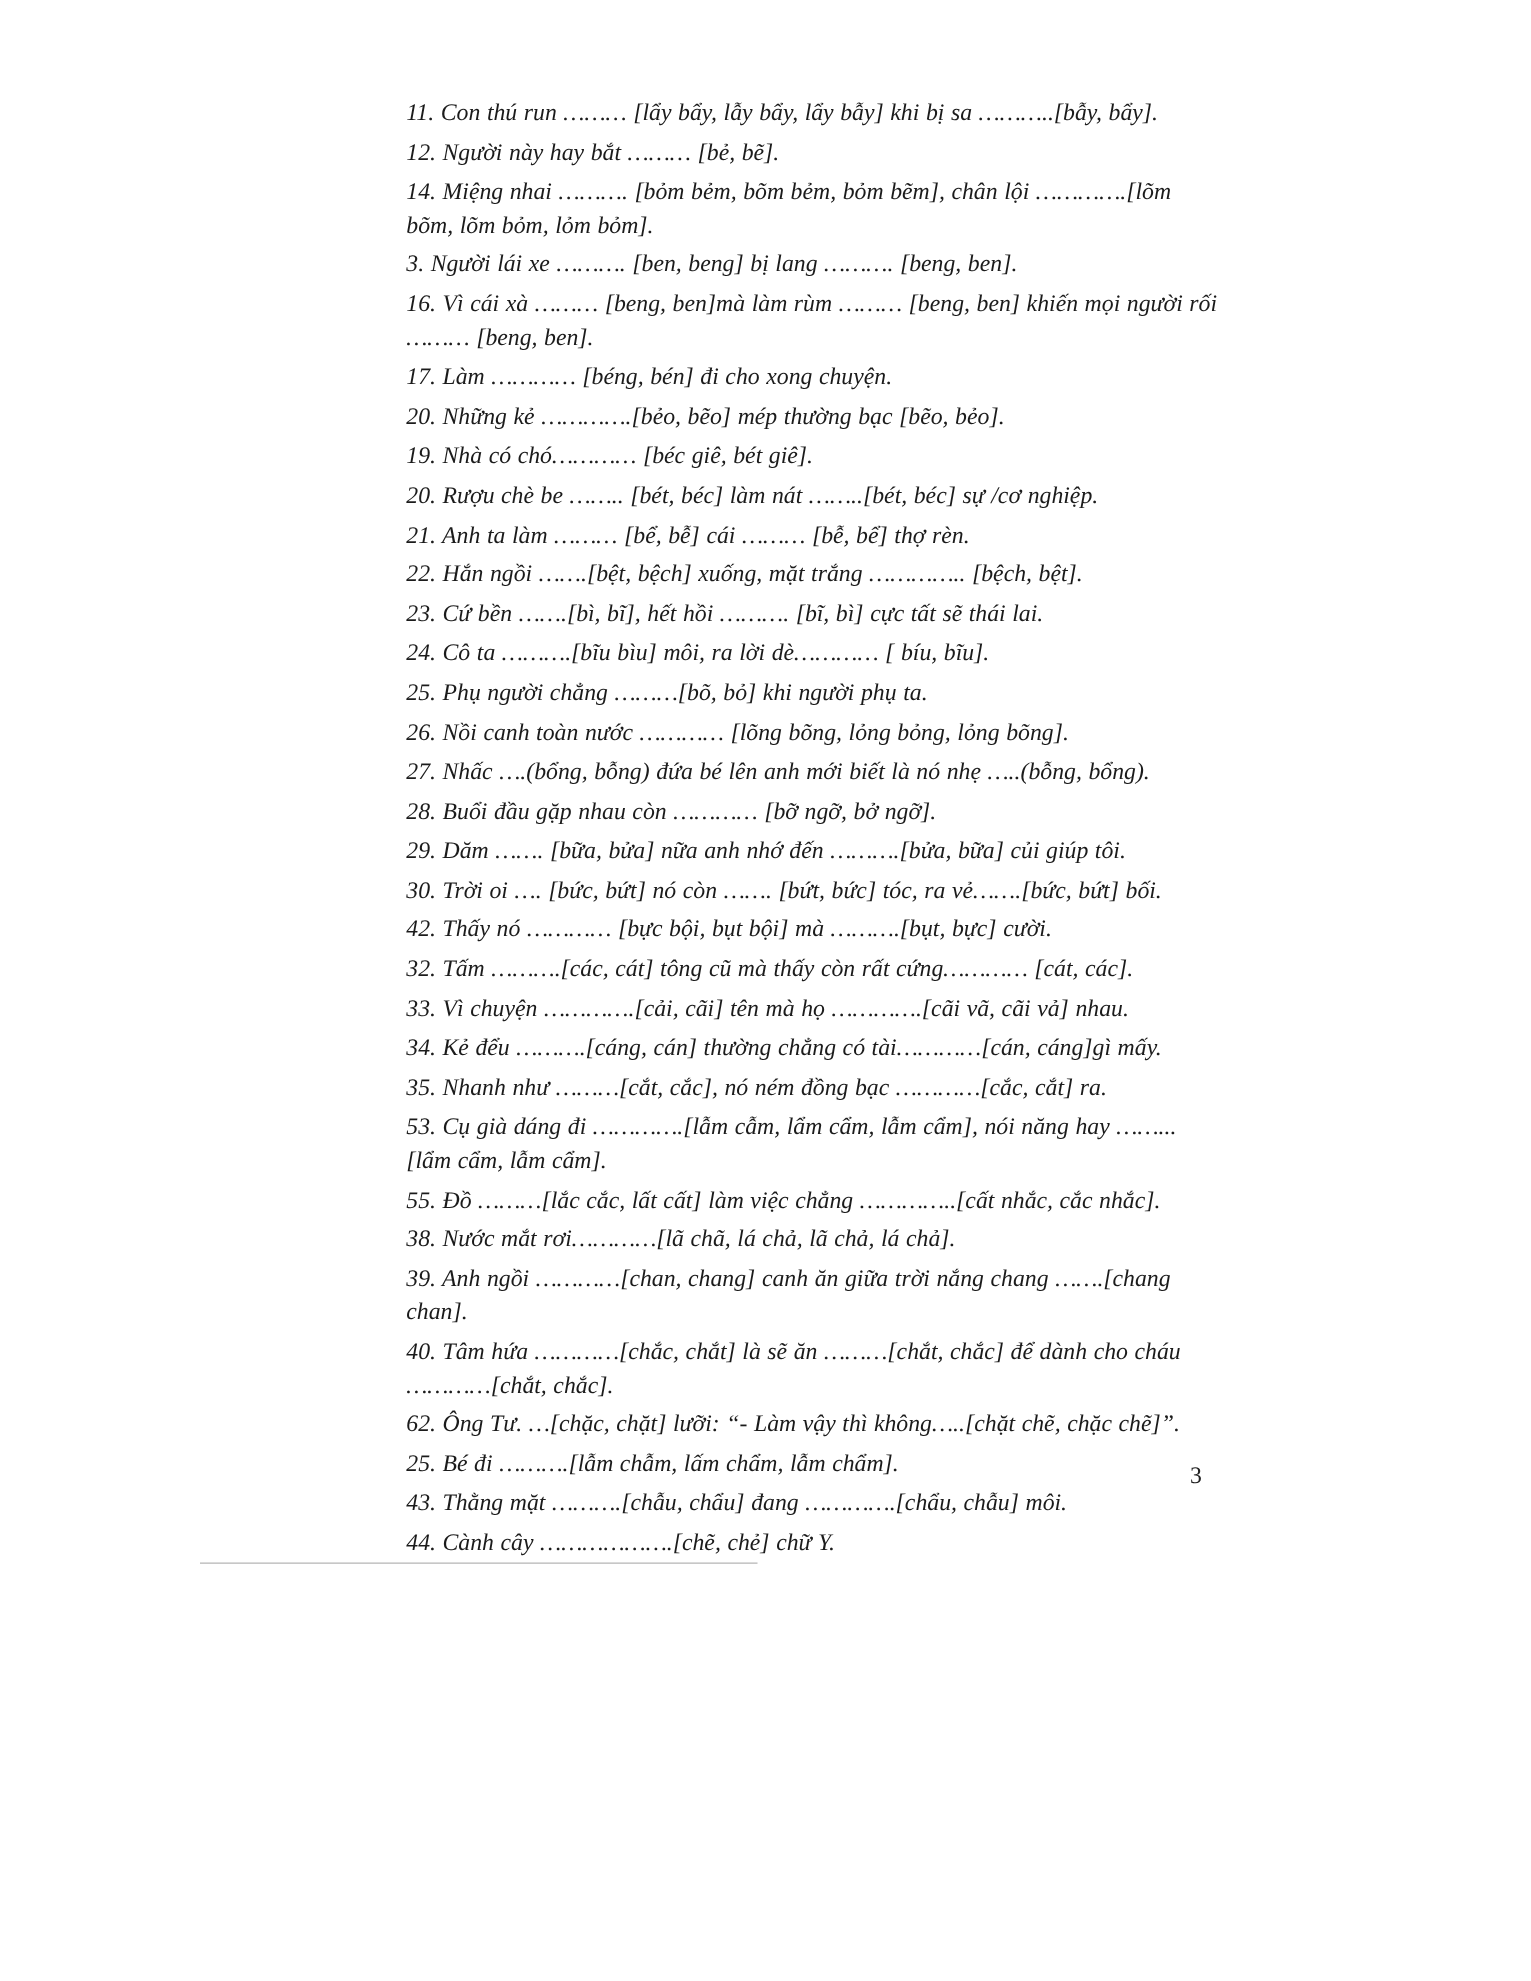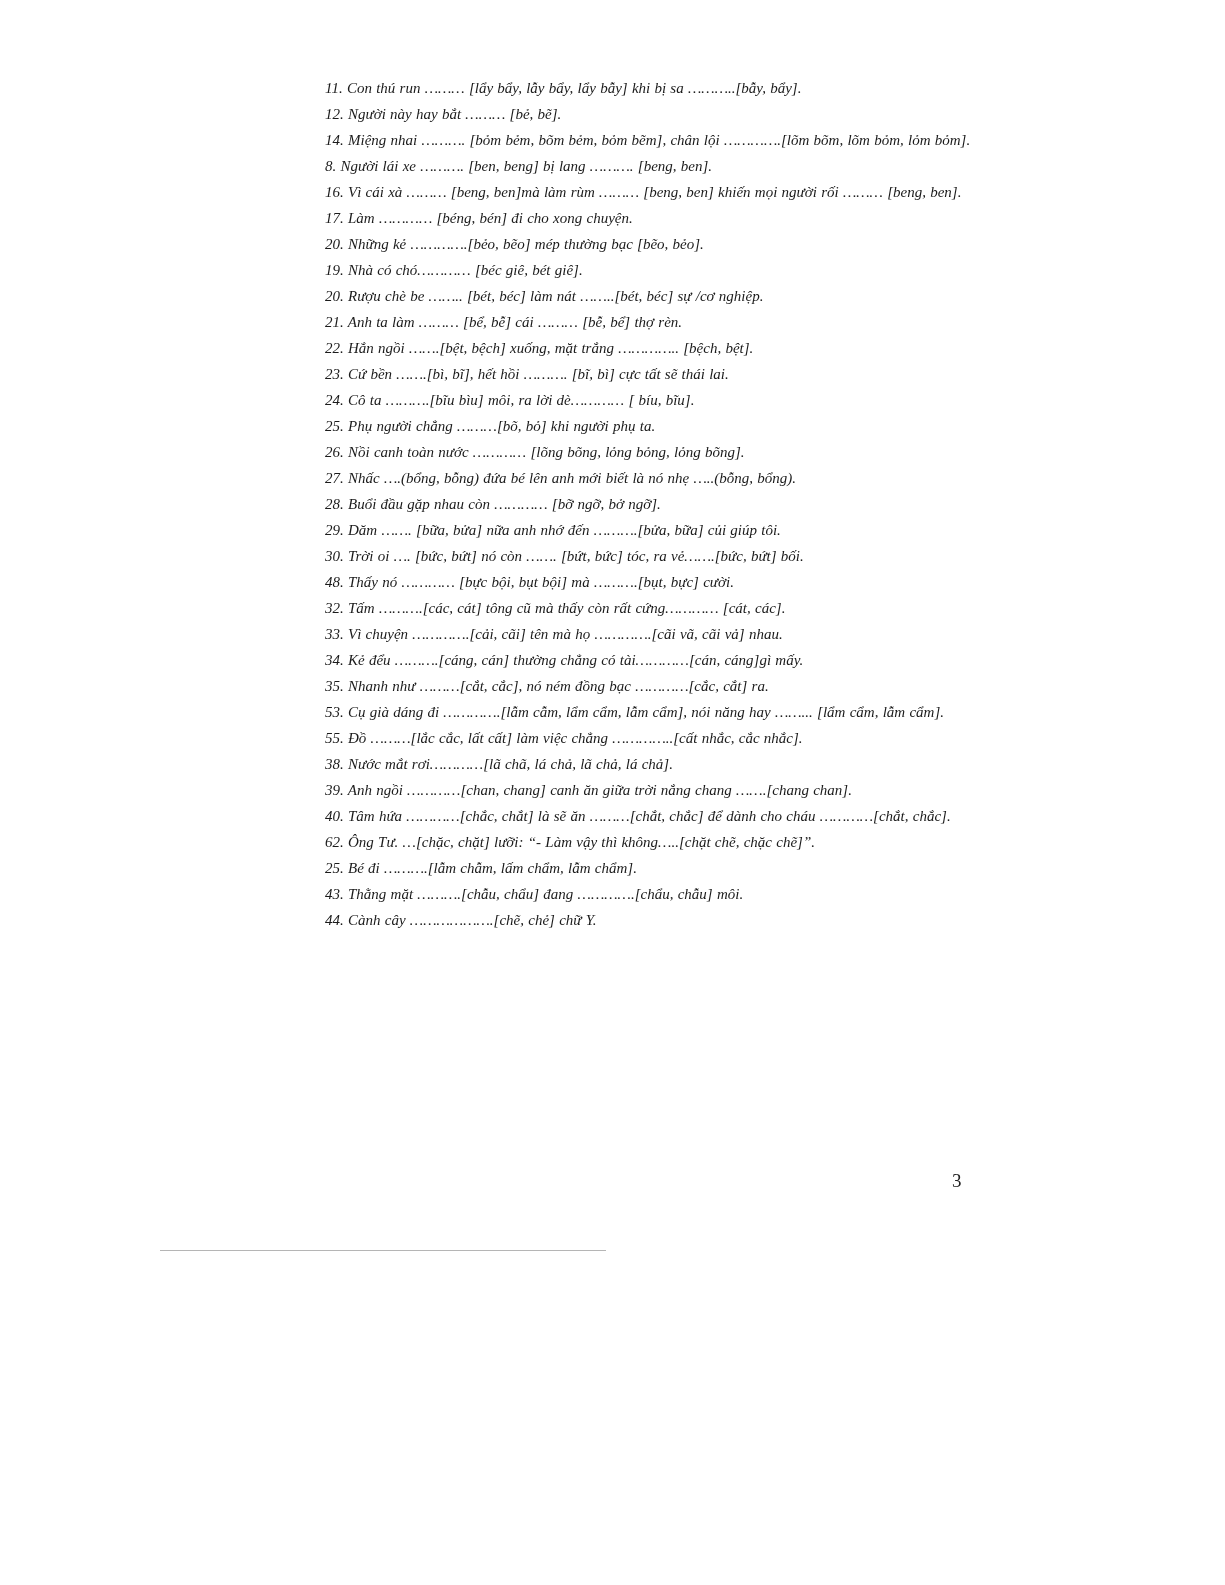--- a/index.html
+++ b/index.html
@@ -14,21 +14,21 @@
     background: #ffffff;
     overflow: hidden;
     font-family: "Liberation Serif", "DejaVu Serif", serif;
   }
   .content {
     position: absolute;
     left: 325px;
     top: 78px;
     width: 650px;
     font-style: italic;
-    font-size: 15px;
+    font-size: 19px;
     line-height: 1.4;
     color: #1b1b1b;
     text-align: left;
   }
   .item {
     margin: 0 0 5px 0;
     word-spacing: 0.5px;
   }
   .page-number {
     position: absolute;
@@ -49,37 +49,37 @@
   }
 </style>
 </head>
 <body>
 
 <div class="page">
   <div class="content">
       <p class="item">11. Con thú run ……… [lẩy bẩy, lẫy bẩy, lẩy bẫy] khi bị sa ………..[bẫy, bẩy].</p>
       <p class="item">12. Người này hay  bắt ……… [bẻ, bẽ].</p>
       <p class="item">14. Miệng nhai ………. [bỏm bẻm, bõm bẻm, bỏm bẽm], chân lội ………….[lõm bõm, lõm bỏm, lỏm bỏm].</p>
-      <p class="item">8. Người lái xe ………. [ben, beng] bị lang ………. [beng, ben].</p>
+      <p class="item">3. Người lái xe ………. [ben, beng] bị lang ………. [beng, ben].</p>
       <p class="item">16. Vì cái xà ……… [beng, ben]mà làm rùm ……… [beng, ben] khiến mọi người rối ……… [beng, ben].</p>
       <p class="item">17. Làm ………… [béng, bén] đi cho xong chuyện.</p>
       <p class="item">20. Những kẻ ………….[bẻo, bẽo] mép thường bạc [bẽo, bẻo].</p>
       <p class="item">19. Nhà có chó………… [béc giê, bét giê].</p>
       <p class="item">20. Rượu chè be …….. [bét, béc] làm nát ……..[bét, béc] sự /cơ nghiệp.</p>
       <p class="item">21. Anh ta làm ……… [bể, bễ] cái ……… [bễ, bể] thợ rèn.</p>
       <p class="item">22. Hắn ngồi …….[bệt, bệch] xuống, mặt trắng ………….. [bệch, bệt].</p>
       <p class="item">23. Cứ bền …….[bì, bĩ], hết hồi ………. [bĩ, bì] cực tất sẽ thái lai.</p>
       <p class="item">24. Cô ta ……….[bĩu bìu] môi, ra lời dè………… [ bíu, bĩu].</p>
       <p class="item">25. Phụ người chẳng ………[bõ, bỏ] khi người phụ ta.</p>
       <p class="item">26. Nồi canh toàn nước ………… [lõng bõng, lỏng bỏng, lỏng bõng].</p>
       <p class="item">27. Nhấc ….(bổng, bỗng) đứa bé lên anh mới biết là nó nhẹ …..(bỗng, bổng).</p>
       <p class="item">28. Buổi đầu gặp nhau còn ………… [bỡ ngỡ, bở ngỡ].</p>
       <p class="item">29. Dăm ……. [bữa, bửa] nữa anh nhớ đến ……….[bửa, bữa] củi giúp tôi.</p>
       <p class="item">30. Trời oi …. [bức, bứt] nó còn ……. [bứt, bức] tóc, ra vẻ…….[bức, bứt] bối.</p>
-      <p class="item">48. Thấy nó ………… [bực bội, bụt bội] mà ……….[bụt, bực] cười.</p>
+      <p class="item">42. Thấy nó ………… [bực bội, bụt bội] mà ……….[bụt, bực] cười.</p>
       <p class="item">32. Tấm ……….[các, cát] tông cũ mà thấy còn rất cứng………… [cát, các].</p>
       <p class="item">33. Vì chuyện ………….[cải, cãi]  tên mà họ ………….[cãi vã, cãi vả] nhau.</p>
       <p class="item">34. Kẻ đểu ……….[cáng, cán] thường chẳng có tài…………[cán, cáng]gì mấy.</p>
       <p class="item">35. Nhanh như ………[cắt, cắc], nó ném đồng bạc …………[cắc, cắt] ra.</p>
       <p class="item">53. Cụ già dáng đi ………….[lẫm cẫm, lẩm cẩm, lẫm cẩm], nói năng hay ……... [lẩm cẩm, lẫm cẩm].</p>
       <p class="item">55. Đồ ………[lắc cắc, lất cất] làm việc chẳng …………..[cất nhắc, cắc nhắc].</p>
       <p class="item">38. Nước mắt rơi…………[lã chã, lá chả, lã chả, lá chả].</p>
       <p class="item">39. Anh ngồi …………[chan, chang] canh ăn giữa trời nắng chang  …….[chang chan].</p>
       <p class="item">40. Tâm hứa …………[chắc, chắt] là sẽ ăn ………[chắt, chắc] để dành cho cháu …………[chắt, chắc].</p>
       <p class="item">62. Ông Tư. …[chặc, chặt] lưỡi: “- Làm vậy thì không…..[chặt chẽ, chặc chẽ]”.</p>

